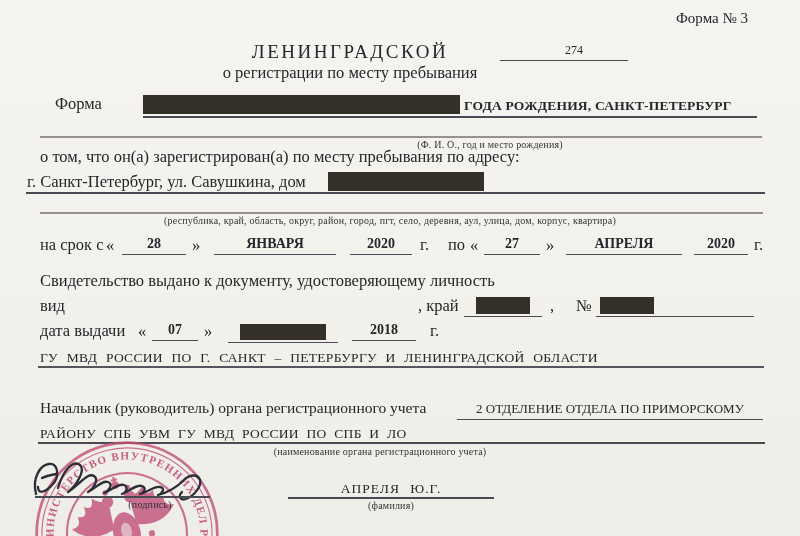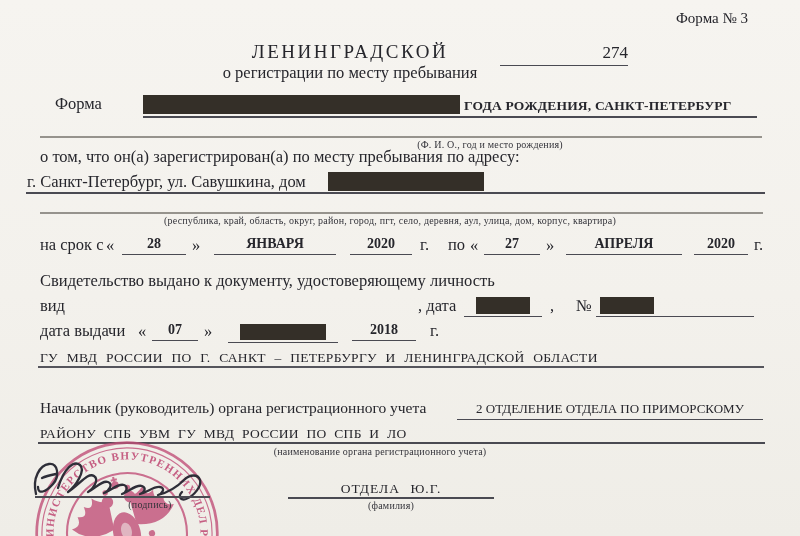--- a/index.html
+++ b/index.html
@@ -24,21 +24,21 @@
   .sig-svg{position:absolute;left:28px;top:452px;}
 </style>
 </head>
 <body>
 
 <div class="page">
 
   <div class="abs" style="right:52px;top:10px;font-size:15px;">Форма № 3</div>
 
   <div class="abs" style="left:170px;top:41px;width:360px;text-align:center;font-size:19px;letter-spacing:2.5px;">ЛЕНИНГРАДСКОЙ</div>
-  <div class="abs" style="left:500px;top:43px;width:108px;border-bottom:1.7px solid #4a4a52;text-align:right;padding:0 0 2px 20px;font-size:17px;">274</div>
+  <div class="abs" style="left:500px;top:43px;width:108px;border-bottom:1.7px solid #4a4a52;text-align:center;padding:0 0 2px 20px;font-size:12px;">274</div>
   <div class="abs" style="left:170px;top:63px;width:360px;text-align:center;font-size:16.5px;">о регистрации по месту пребывания</div>
 
   <div class="abs t" style="left:55px;top:95px;">Форма</div>
   <div class="abs redact" style="left:143px;top:95px;width:317px;height:19px;"></div>
   <div class="abs" style="left:464px;top:98px;font-weight:bold;font-size:13.5px;letter-spacing:.2px;">ГОДА РОЖДЕНИЯ, САНКТ-ПЕТЕРБУРГ</div>
   <div class="rule-dark" style="left:143px;top:116px;width:614px;"></div>
 
   <div class="rule" style="left:40px;top:136px;width:722px;"></div>
   <div class="abs cap" style="left:200px;top:139px;width:580px;">(Ф. И. О., год и место рождения)</div>
 
@@ -65,21 +65,21 @@
     <span class="abs quote" style="left:546px;">»</span>
     <span class="abs cell" style="left:566px;width:116px;">АПРЕЛЯ</span>
     <span class="abs cell" style="left:694px;width:54px;">2020</span>
     <span class="abs t" style="left:754px;">г.</span>
   </div>
 
   <div class="abs t" style="left:40px;top:272px;">Свидетельство выдано к документу, удостоверяющему личность</div>
 
   <div class="abs" style="left:0;top:296px;width:776px;height:26px;padding-left:36px;">
     <span class="abs t" style="left:40px;top:1px;">вид</span>
-    <span class="abs t" style="left:418px;top:1px;">, дата</span>
+    <span class="abs t" style="left:418px;top:1px;">, край</span>
     <span class="abs" style="left:464px;top:0px;width:78px;border-bottom:1.7px solid #4a4a52;height:20px;text-align:center;"><span class="redact" style="width:54px;height:17px;margin-top:1px;"></span></span>
     <span class="abs t" style="left:550px;top:1px;">,</span>
     <span class="abs t" style="left:576px;top:1px;">№</span>
     <span class="abs" style="left:596px;top:0px;width:158px;border-bottom:1.7px solid #4a4a52;height:20px;"><span class="redact" style="width:54px;height:17px;margin:1px 0 0 4px;"></span></span>
   </div>
 
   <div class="abs" style="left:0;top:322px;width:800px;height:26px;">
     <span class="abs t" style="left:40px;">дата выдачи</span>
     <span class="abs quote" style="left:138px;">«</span>
     <span class="abs cell" style="left:152px;width:46px;">07</span>
@@ -137,17 +137,17 @@
   <svg class="sig-svg" width="205" height="52" viewBox="0 0 205 52">
     <path d="M8,42 C4,26 12,13 21,12 C30,11 32,24 25,32 C18,40 10,43 10,35 M14,26 C18,24 23,23 28,22
              M30,36 C36,16 46,8 52,13 C58,18 48,34 40,40 C52,32 60,20 66,24 C72,28 64,38 60,40
              C68,36 74,28 80,30 C86,32 80,40 76,41 C84,38 90,31 96,33 C101,35 98,41 94,42
              C102,39 108,32 114,34 C119,36 116,41 112,42 C120,40 126,34 132,35 C138,36 134,42 130,43
              C138,41 148,36 156,28 C162,22 170,22 172,28 C174,34 166,44 158,47 C152,49 150,44 154,40" fill="none" stroke="#2e2e38" stroke-width="2.3" stroke-linecap="round" stroke-linejoin="round"></path>
   </svg>
   <div class="rule-dark" style="left:35px;top:496px;width:175px;"></div>
   <div class="abs cap" style="left:75px;top:499px;width:150px;">(подпись)</div>
 
-  <div class="abs" style="left:288px;top:481px;width:206px;text-align:center;font-size:13.5px;letter-spacing:1px;word-spacing:6px;">ОТДЕЛА Ю.Г.</div>
+  <div class="abs" style="left:288px;top:481px;width:206px;text-align:center;font-size:13.5px;letter-spacing:1px;word-spacing:6px;">АПРЕЛЯ Ю.Г.</div>
   <div class="rule-dark" style="left:288px;top:497px;width:206px;"></div>
   <div class="abs cap" style="left:288px;top:500px;width:206px;">(фамилия)</div>
 
 </div>
 
 </body></html>

